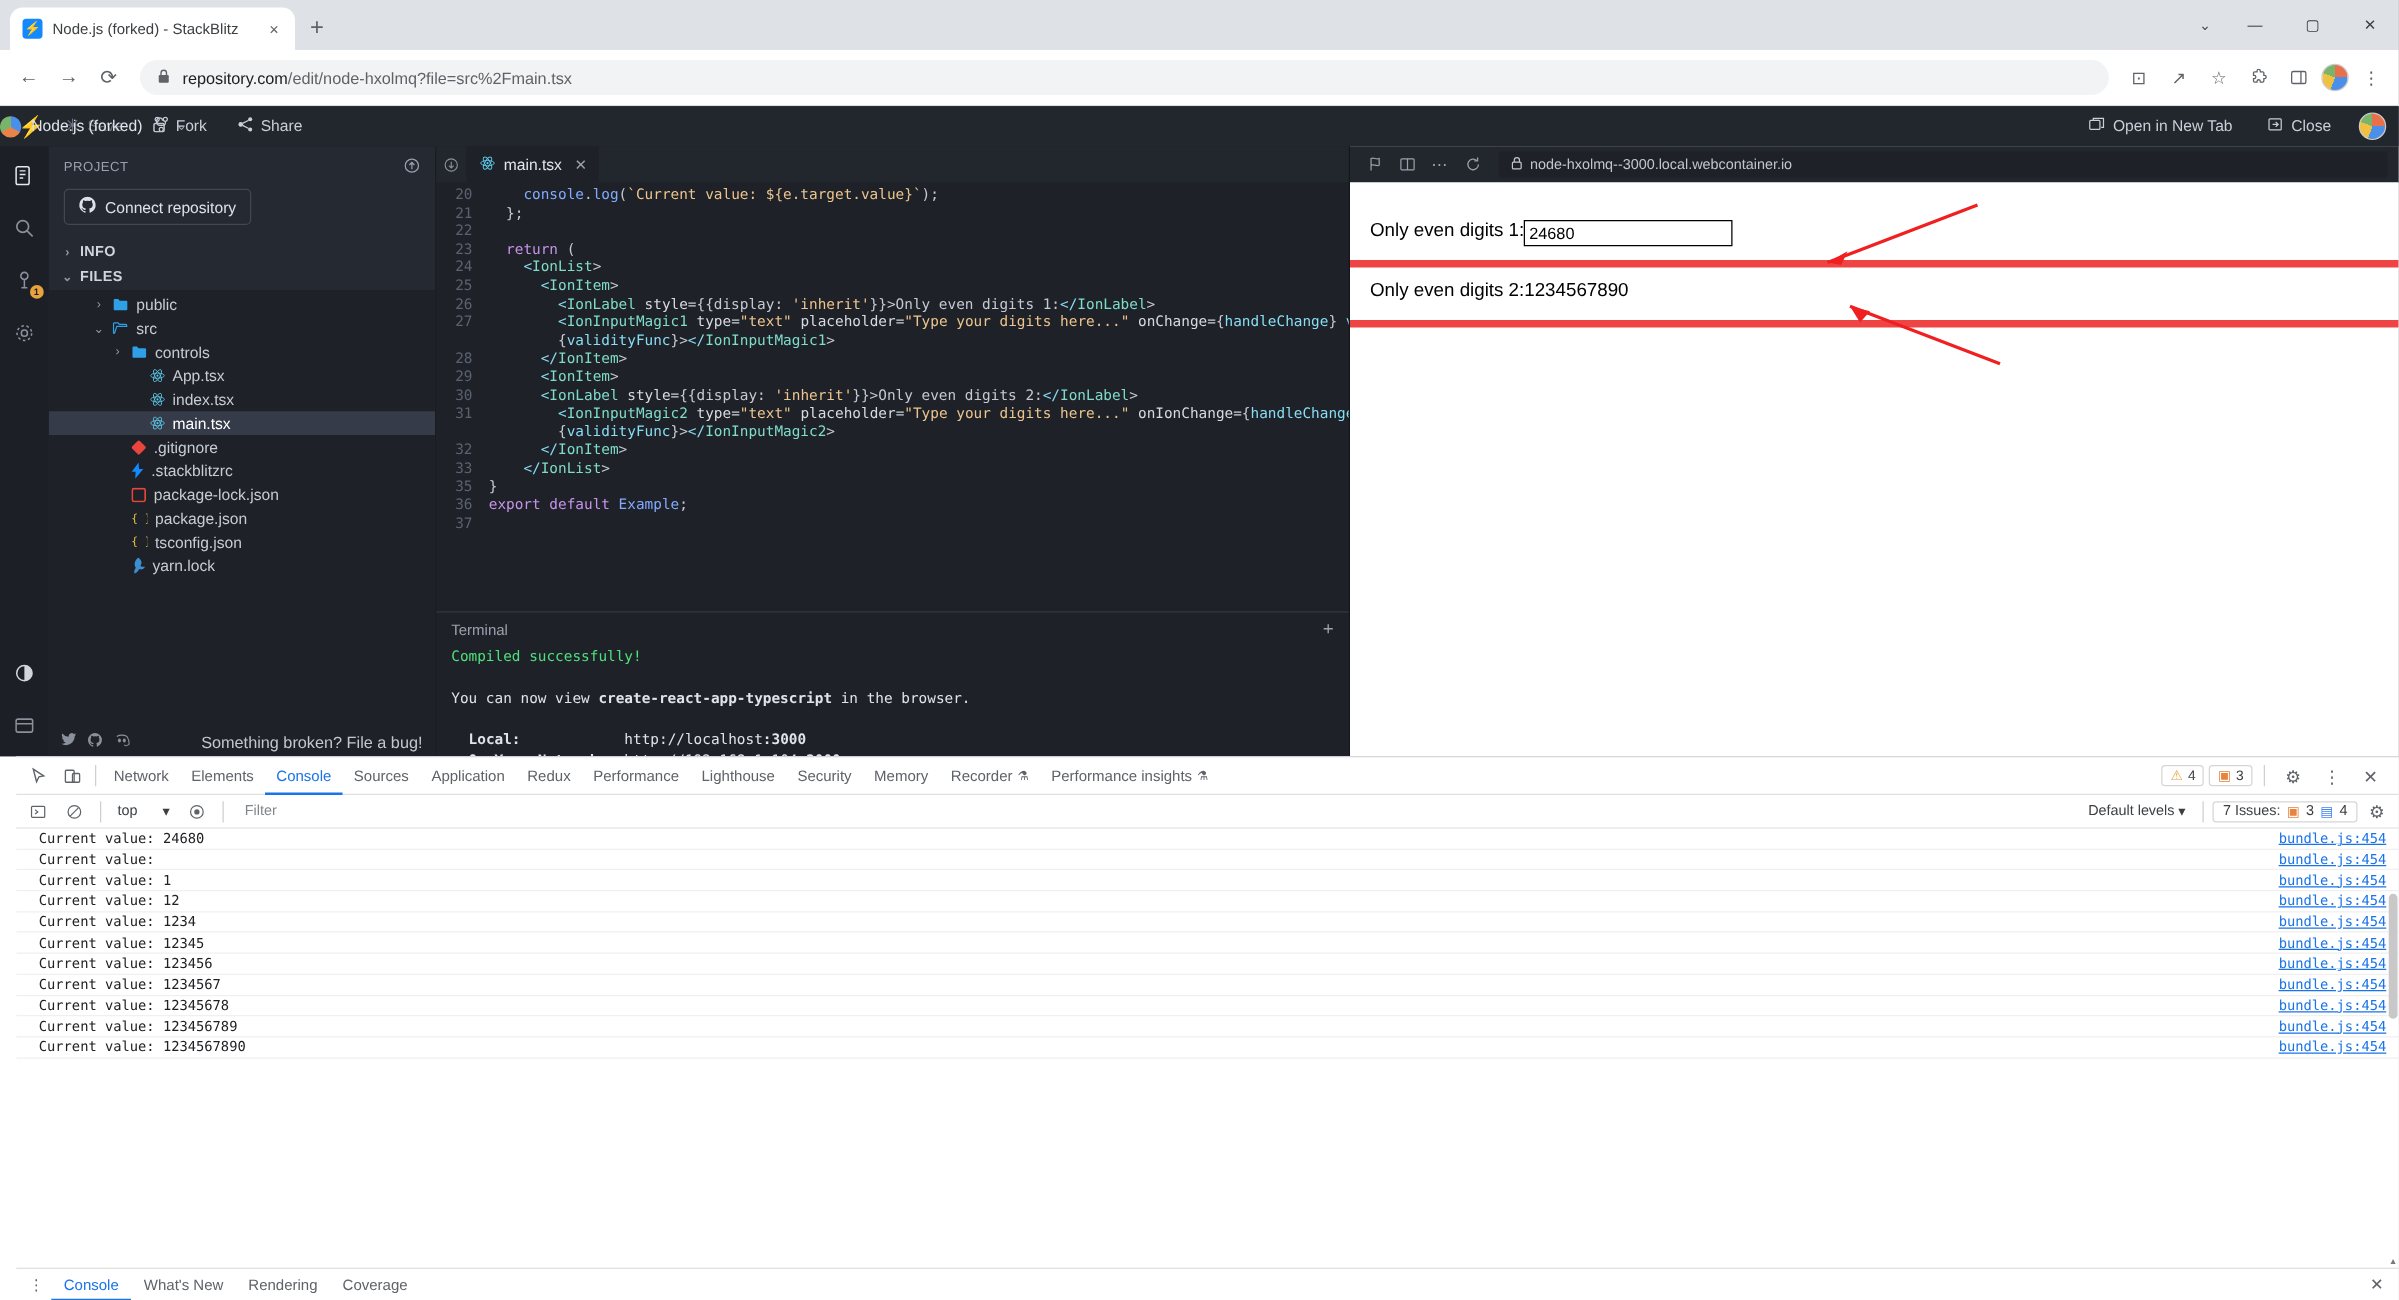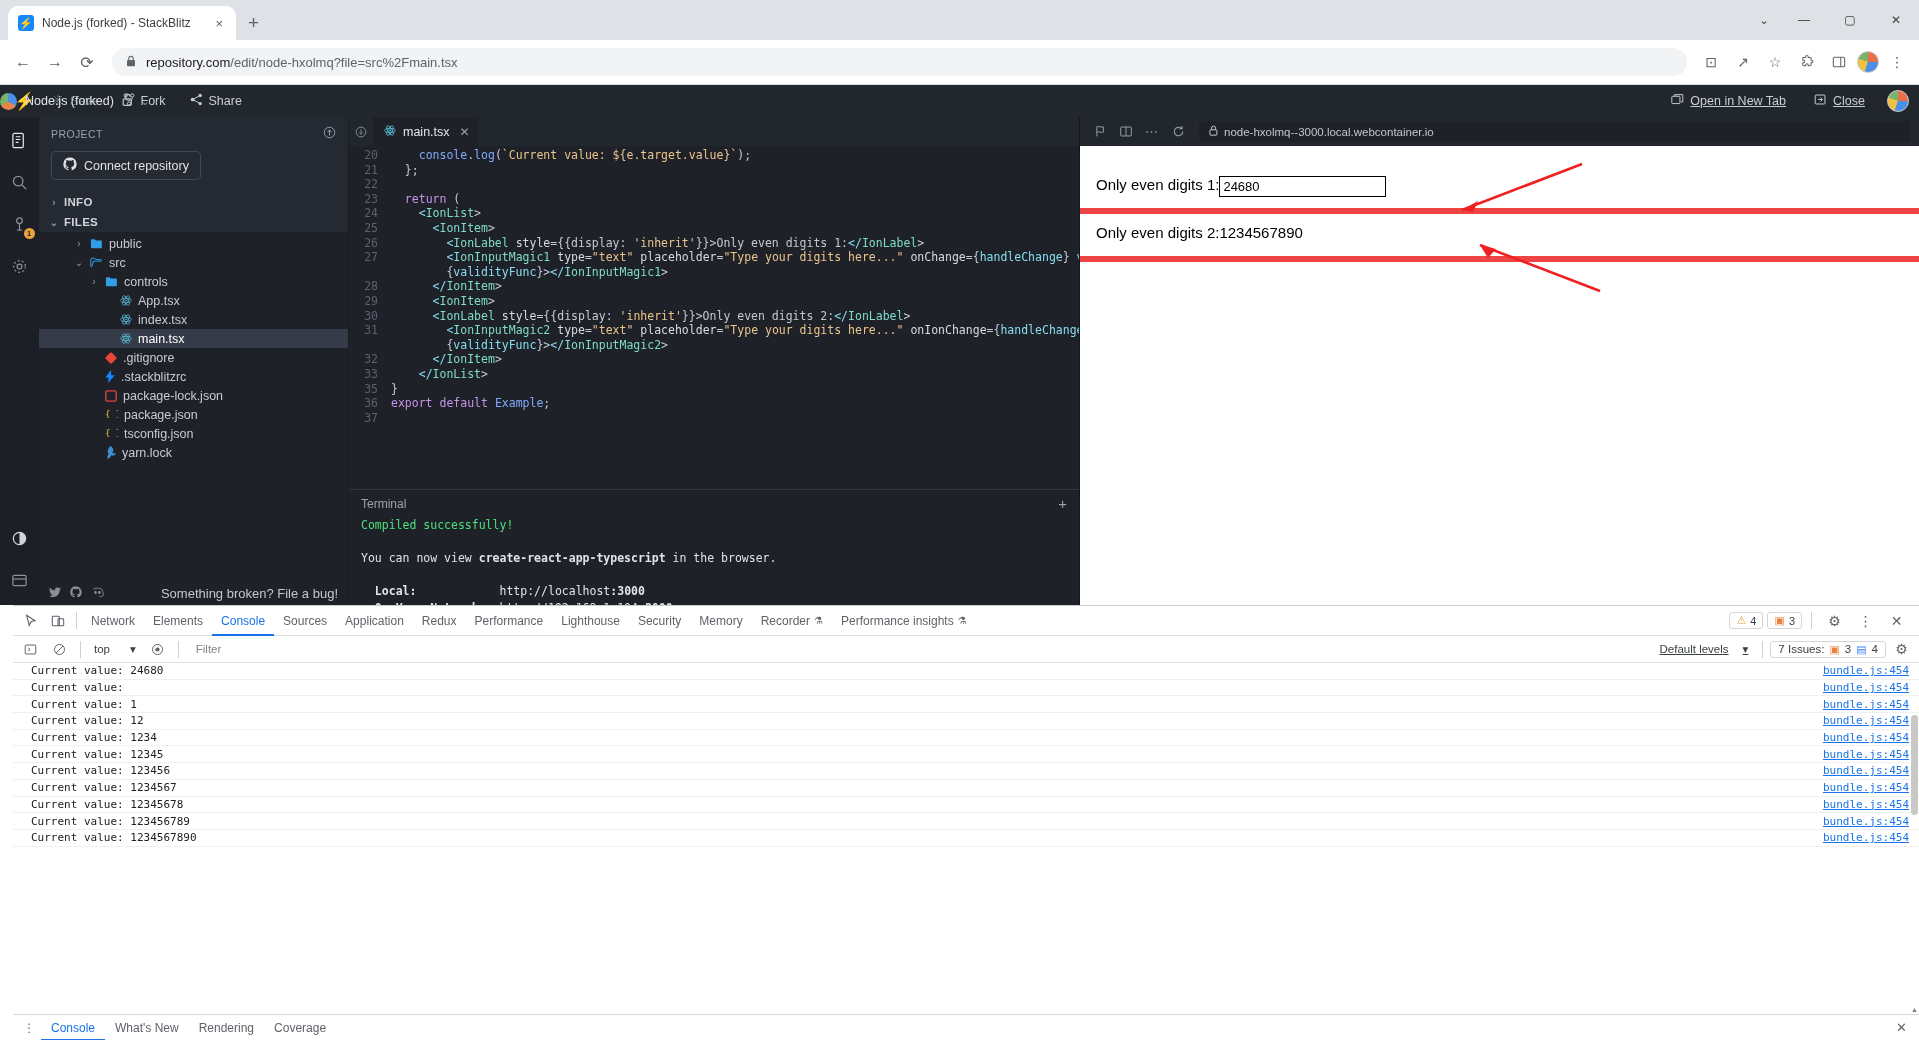--- a/index.html
+++ b/index.html
@@ -72,21 +72,21 @@
   .sb-logo { color:#1389fd; font-size:17px; width:30px; text-align:center; }
   .sb-act { display:flex; align-items:center; gap:6px; padding:0 12px;
     font-size:12.5px; color:#c9ced9; cursor:pointer; }
   .sb-act.dim { color:#6c7380; }
   .sb-center { position:absolute; left:0; right:0; display:flex;
     align-items:center; gap:8px; pointer-events:none; }
   .sb-center > * { pointer-events:auto; }
   .sb-proj-av { width:17px;height:17px;border-radius:50%;
     background: conic-gradient(#4a8fe8 0deg 120deg, #e8844a 120deg 240deg, #7ab36a 240deg 360deg); }
   .sb-proj-name { font-size:12.5px; color:#dfe3ea; }
-  .sb-right { margin-left:auto; display:flex; align-items:center; gap:4px;text-decoration:underline; }
+  .sb-right { margin-left:auto; display:flex; align-items:center; gap:4px; }
 
   .sb-body { flex:1; display:flex; min-height:0; }
 
   
   .rail { width:39px; background:#1c1f25; display:flex; flex-direction:column;
     align-items:center; padding-top:10px; gap:16px; }
   .rail-i { width:26px;height:26px;display:flex;align-items:center;justify-content:center;
     color:#8a909c; font-size:16px; cursor:pointer; position:relative;}
   .rail-i.active { color:#e4e8ef; }
   .rail-badge { position:absolute; right:-2px; bottom:-2px; width:11px;height:11px;
@@ -195,22 +195,22 @@
   .info-ico { color:#4285f4; font-size:11px;}
 
   .dt-toolbar { height:27px; display:flex; align-items:center; gap:2px;
     border-bottom:1px solid #e0e0e0; padding:0 4px; background:#fff;}
   .dt-sel { display:flex;align-items:center;gap:20px; font-size:11.5px;
     color:#3c4043; padding:0 6px; cursor:pointer;}
   .filter-in { flex:1; height:19px; border:none; outline:none; font-size:11.5px;
     color:#202124; padding-left:10px; background:transparent;
     font-family:"Liberation Sans",sans-serif;}
   .filter-in::placeholder { color:#80868b; }
-  .lvl { display:flex;align-items:center;gap:14px;font-size:11.5px;color:#3c4043;
-    padding:2px 7px; cursor:pointer;text-decoration:underline;}
+  .lvl { display:flex;align-items:center;gap:3px;font-size:11.5px;color:#3c4043;
+    padding:2px 7px; cursor:pointer;}
   .issues { display:flex;align-items:center;gap:5px;font-size:11.5px;
     border:1px solid #d6d6d6;border-radius:3px;padding:1px 7px;cursor:pointer;color:#3c4043;}
 
   .dt-console { flex:1; overflow:hidden; position:relative; background:#fff;}
   .log {
     display:flex; align-items:center; justify-content:space-between;
     border-bottom:1px solid #f0f0f0; padding:0 10px 0 18px; height:16.7px;
     font-family:"DejaVu Sans Mono","Liberation Mono",monospace; font-size:11px;
     color:#202124;}
   .log .src { color:#1a73e8; text-decoration:underline; font-size:11px; cursor:pointer;}

